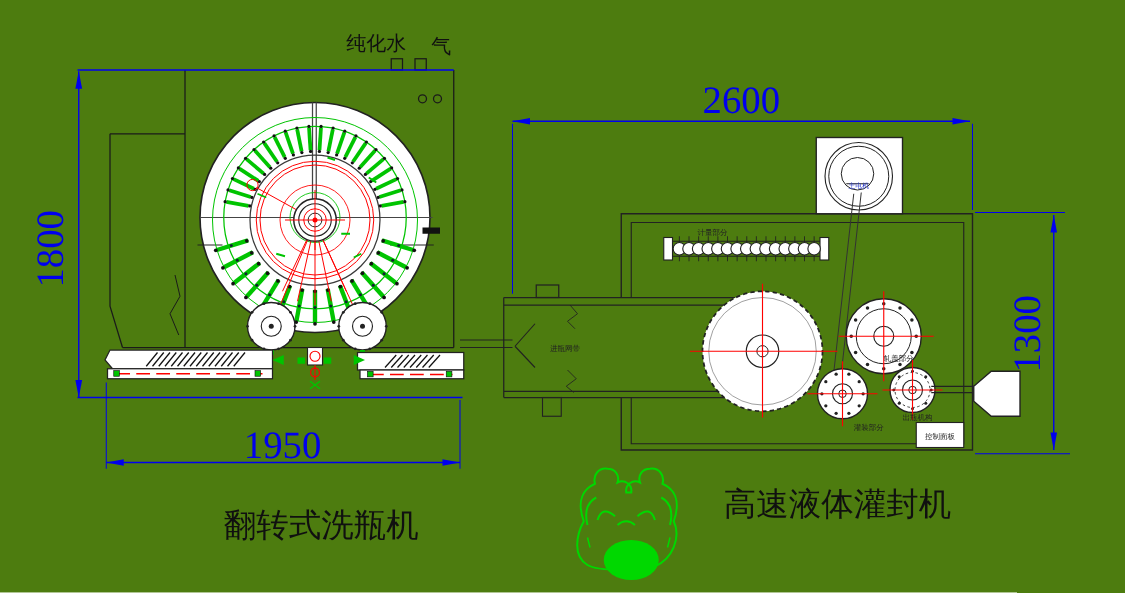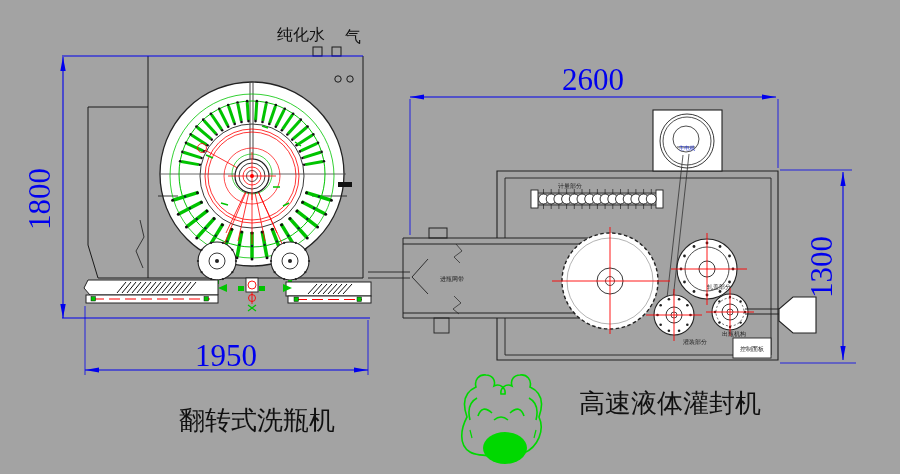--- a/index.html
+++ b/index.html
@@ -1,16 +1,16 @@
 <!DOCTYPE html>
 <html><head>
 <meta charset="utf-8">
 <style>
   html,body{margin:0;padding:0;background:#fff;}
-  .canvas{position:relative;width:900px;height:474px;background:#a3a3a3;overflow:hidden;}
+  .canvas{position:relative;width:900px;height:474px;background:#4d7c0f;overflow:hidden;}
   svg{display:block;}
   text{user-select:none;}
   .dim{font-family:"Liberation Serif",serif;font-size:31px;fill:#0000ee;}
   .name{font-family:"DejaVu Sans",sans-serif;font-size:26px;fill:#101010;}
   .port{font-family:"DejaVu Sans",sans-serif;font-size:16px;fill:#101010;}
   .tiny{font-family:"DejaVu Sans",sans-serif;font-size:6px;fill:#222;}
   .tinyblue{fill:#2233cc;font-size:5.5px;}
 </style>
 </head>
 <body>

